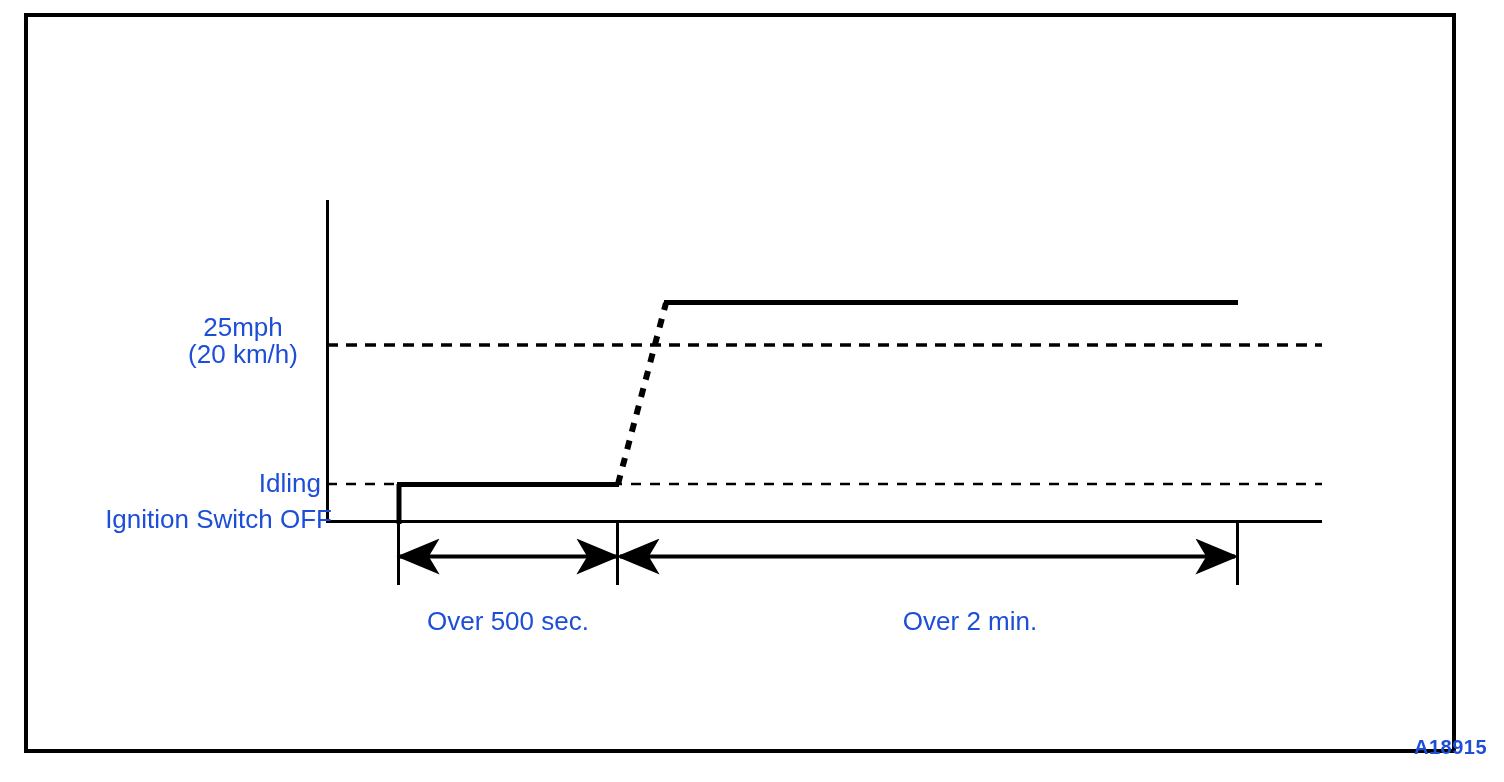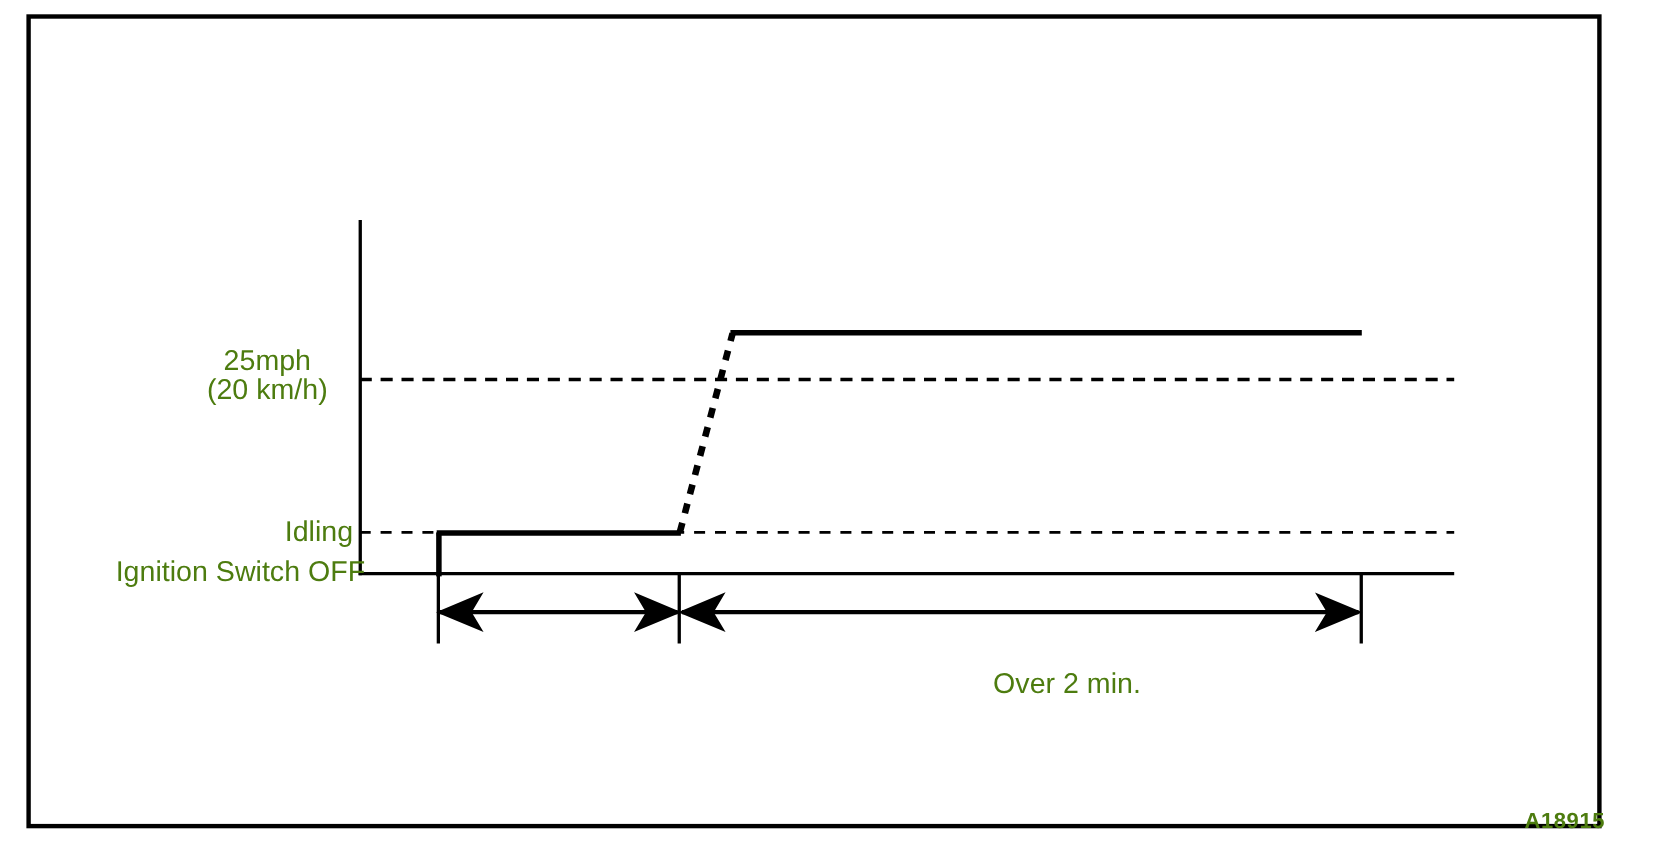--- a/index.html
+++ b/index.html
@@ -21,38 +21,39 @@
   }
   #diagram-svg {
     position: absolute;
     left: 0;
     top: 0;
     display: block;
   }
   .lbl {
     position: absolute;
     white-space: nowrap;
-    color: #4d7c0f;
+    color: #1d4ed8;
     line-height: 1.04;
   }
   .axis-label {
     font-size: 26px;
     text-align: right;
   }
   .axis-label.center {
     text-align: center;
   }
   .span-label {
     font-size: 26px;
     text-align: center;
   }
   .fig-id {
     font-size: 20px;
     font-weight: bold;
     letter-spacing: 0.5px;
+    margin-left: 28px;
   }
 </style>
 </head>
 <body>
 
 <div id="figure-root">
 
   <svg id="diagram-svg" width="1504" height="782" viewBox="0 0 1504 782">
 
     <rect x="26" y="15" width="1428" height="736" fill="none" stroke="#000000" stroke-width="4"></rect>
@@ -93,18 +94,19 @@
 
   <div class="lbl axis-label center" style="left: 158px; top: 314px; width: 170px;">
     <div>25mph</div>
     <div>(20 km/h)</div>
   </div>
 
   <div class="lbl axis-label" style="left: 40px; top: 506px; width: 292px;">Ignition Switch OFF</div>
 
   <div class="lbl axis-label" style="left: 108px; top: 470px; width: 213px;">Idling</div>
 
+  <div class="lbl span-label" style="left: 388px; top: 608px; width: 240px;">Over 500 sec.</div>
 
   <div class="lbl span-label" style="left: 840px; top: 608px; width: 260px;">Over 2 min.</div>
 
   <div class="lbl fig-id" style="left: 1386px; top: 737px;">A18915</div>
 
 </div>
 
 </body></html>

